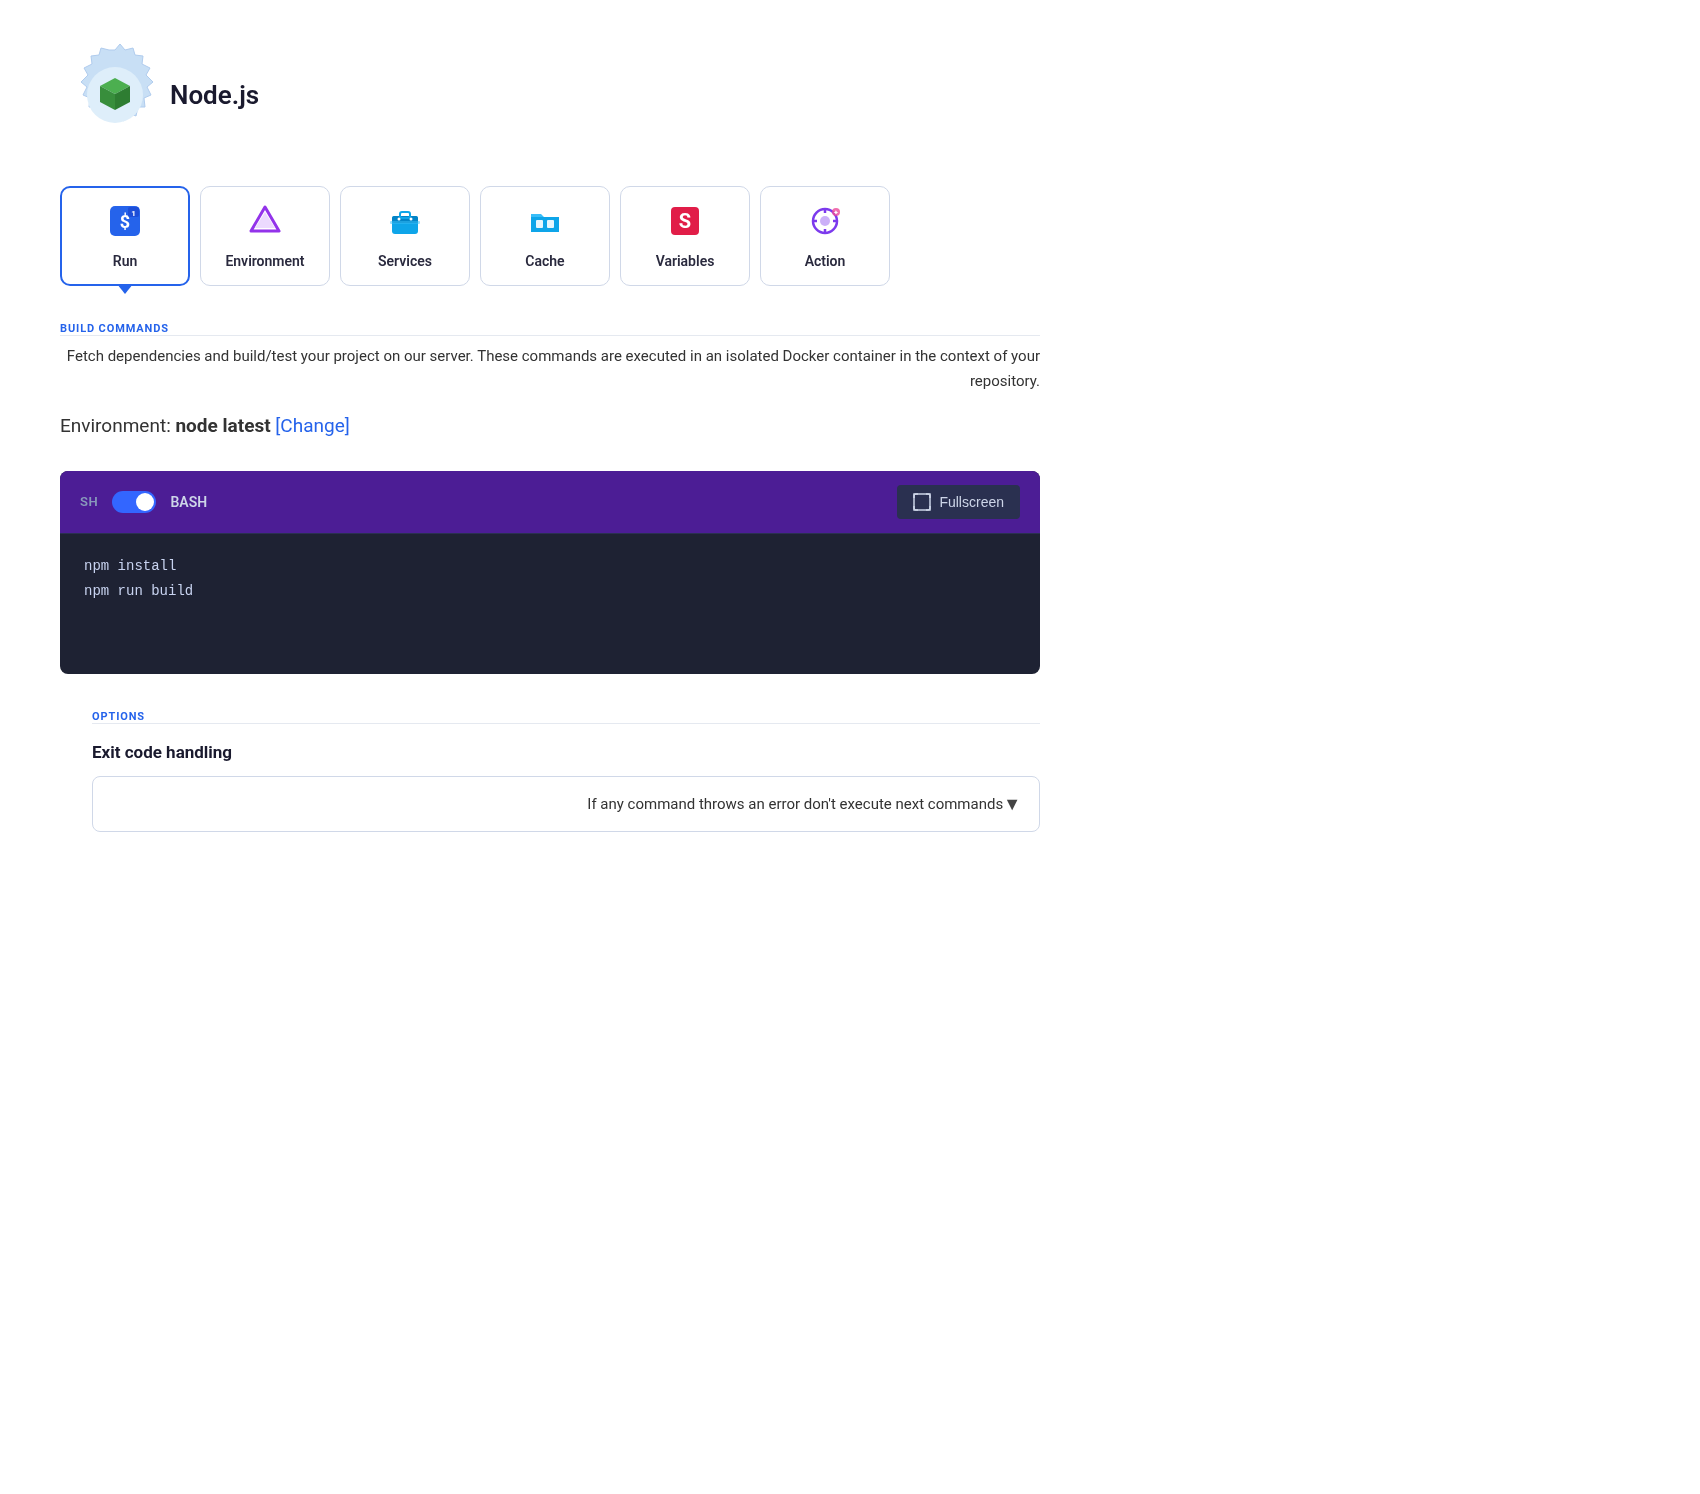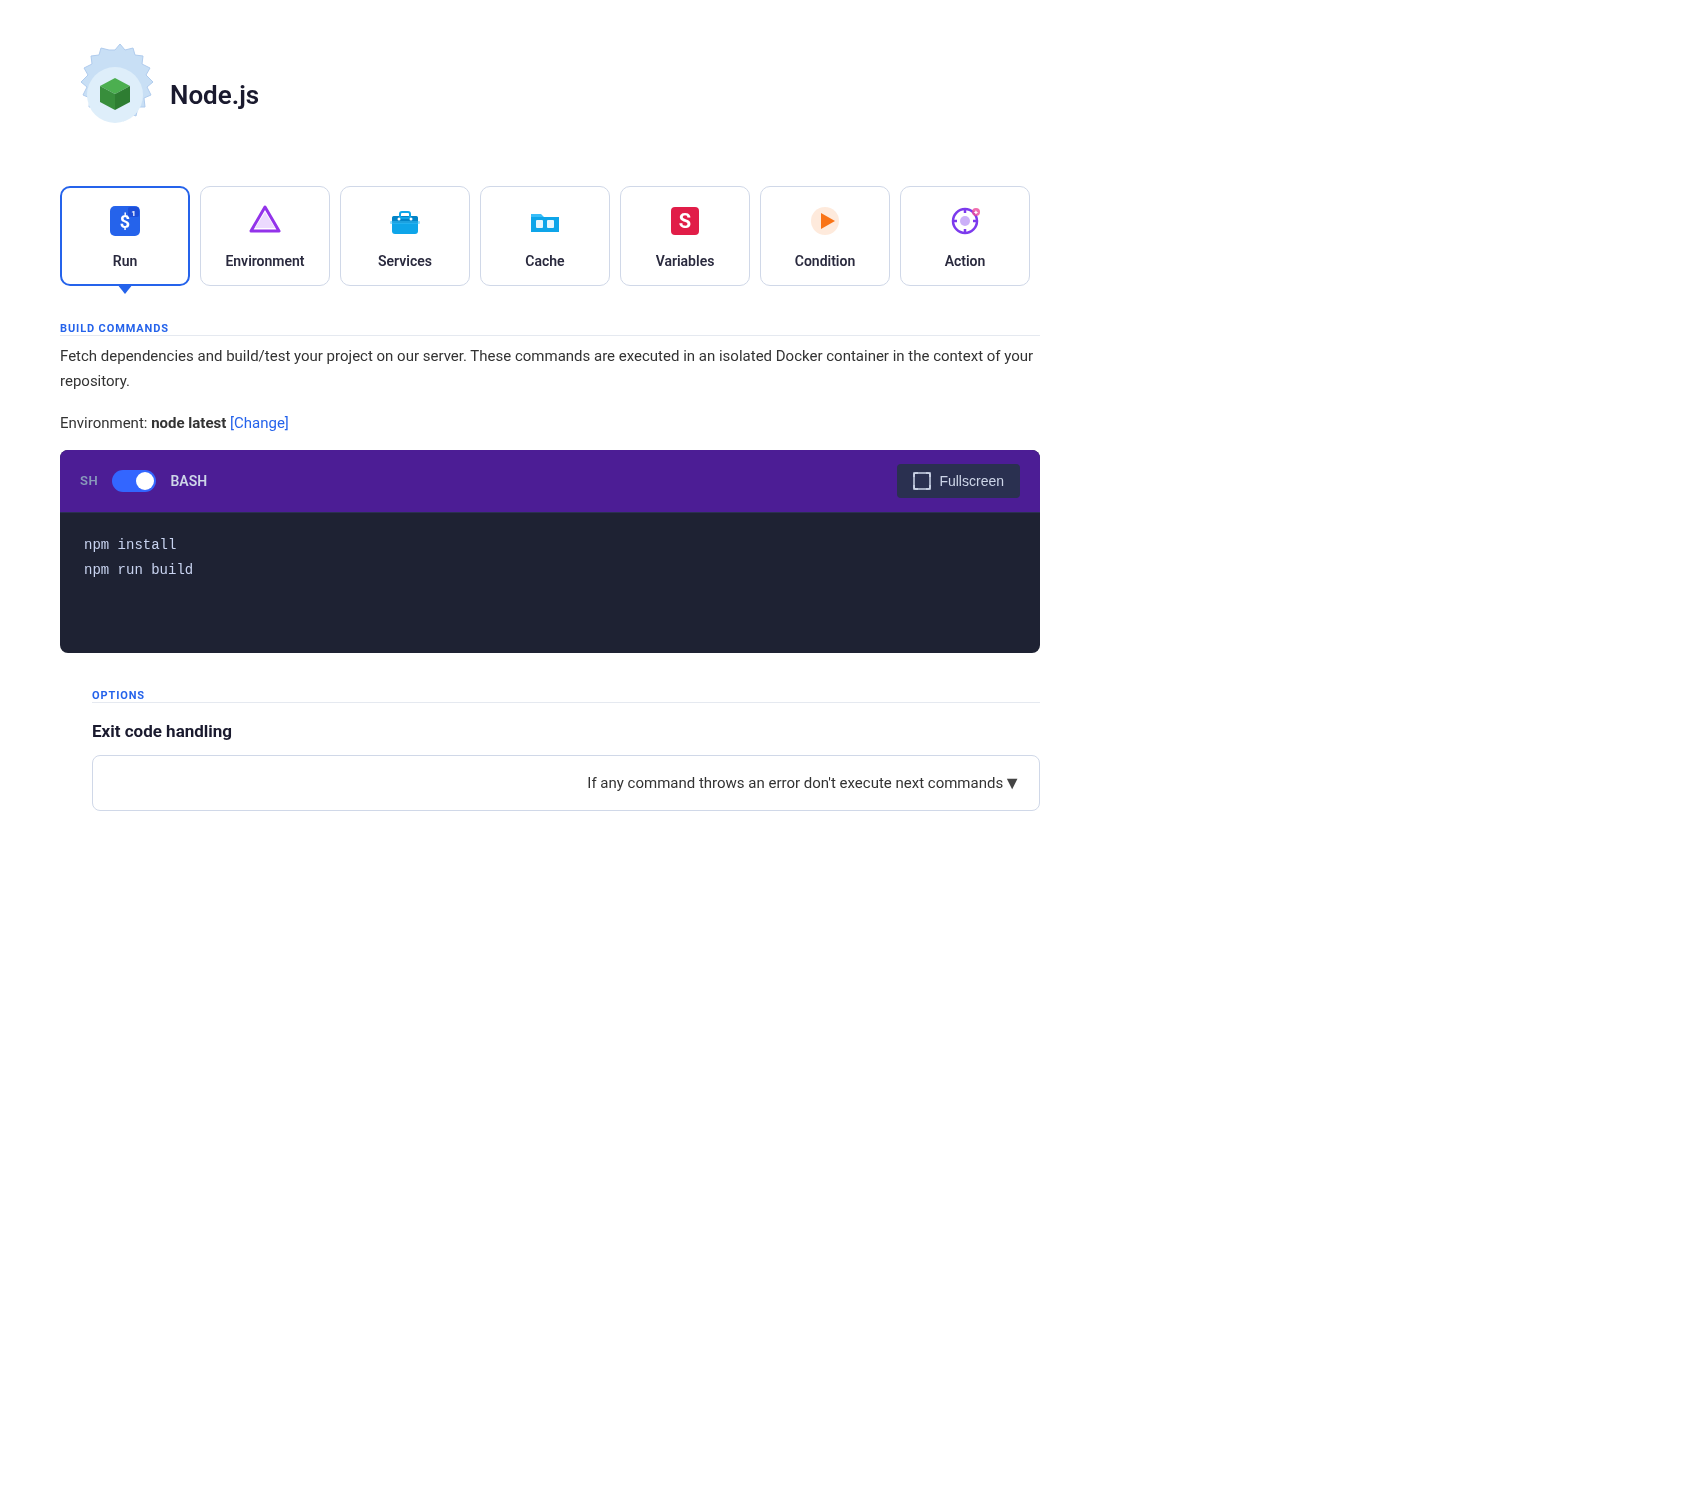--- a/index.html
+++ b/index.html
@@ -92,26 +92,27 @@
       text-transform: uppercase;
       margin-bottom: 8px;
       border-bottom: 1px solid #e5e9f0;
     }
 
     .section-desc {
       font-size: 15px;
       color: #333;
       line-height: 1.65;
       margin-bottom: 20px;
+      text-align: right;
     }
 
     .env-line {
-      font-size: 15px;
+      font-size: 19px;
       color: #333;
-      margin-bottom: 18px;
+      margin-bottom: 34px;
     }
     .env-line strong {
       font-weight: 700;
     }
     .env-link {
       color: #2563eb;
       cursor: pointer;
       text-decoration: none;
     }
 
@@ -324,29 +325,20 @@
   <div class="tab">
     <span class="tab-icon">
       <svg width="34" height="34" viewBox="0 0 34 34" xmlns="http://www.w3.org/2000/svg">
         <rect x="3" y="3" width="28" height="28" rx="4" fill="#e11d48"></rect>
         <text x="17" y="24" text-anchor="middle" font-size="20" fill="white" font-weight="bold">S</text>
       </svg>
     </span>
     <span class="tab-label">Variables</span>
   </div>
 
-  <div class="tab">
-    <span class="tab-icon">
-      <svg width="34" height="34" viewBox="0 0 34 34" xmlns="http://www.w3.org/2000/svg">
-        <circle cx="17" cy="17" r="14" fill="#f97316" opacity="0.15"></circle>
-        <polygon points="13,9 27,17 13,25" fill="#f97316"></polygon>
-      </svg>
-    </span>
-    <span class="tab-label">Condition</span>
-  </div>
 
   <div class="tab">
     <span class="tab-icon">
       <svg width="34" height="34" viewBox="0 0 34 34" xmlns="http://www.w3.org/2000/svg">
 
         <circle cx="17" cy="17" r="12" fill="none" stroke="#7c3aed" stroke-width="2.5"></circle>
         <circle cx="17" cy="17" r="5" fill="#7c3aed" opacity="0.4"></circle>
 
         <line x1="17" y1="5" x2="17" y2="9" stroke="#7c3aed" stroke-width="2.5"></line>
         <line x1="17" y1="25" x2="17" y2="29" stroke="#7c3aed" stroke-width="2.5"></line>

